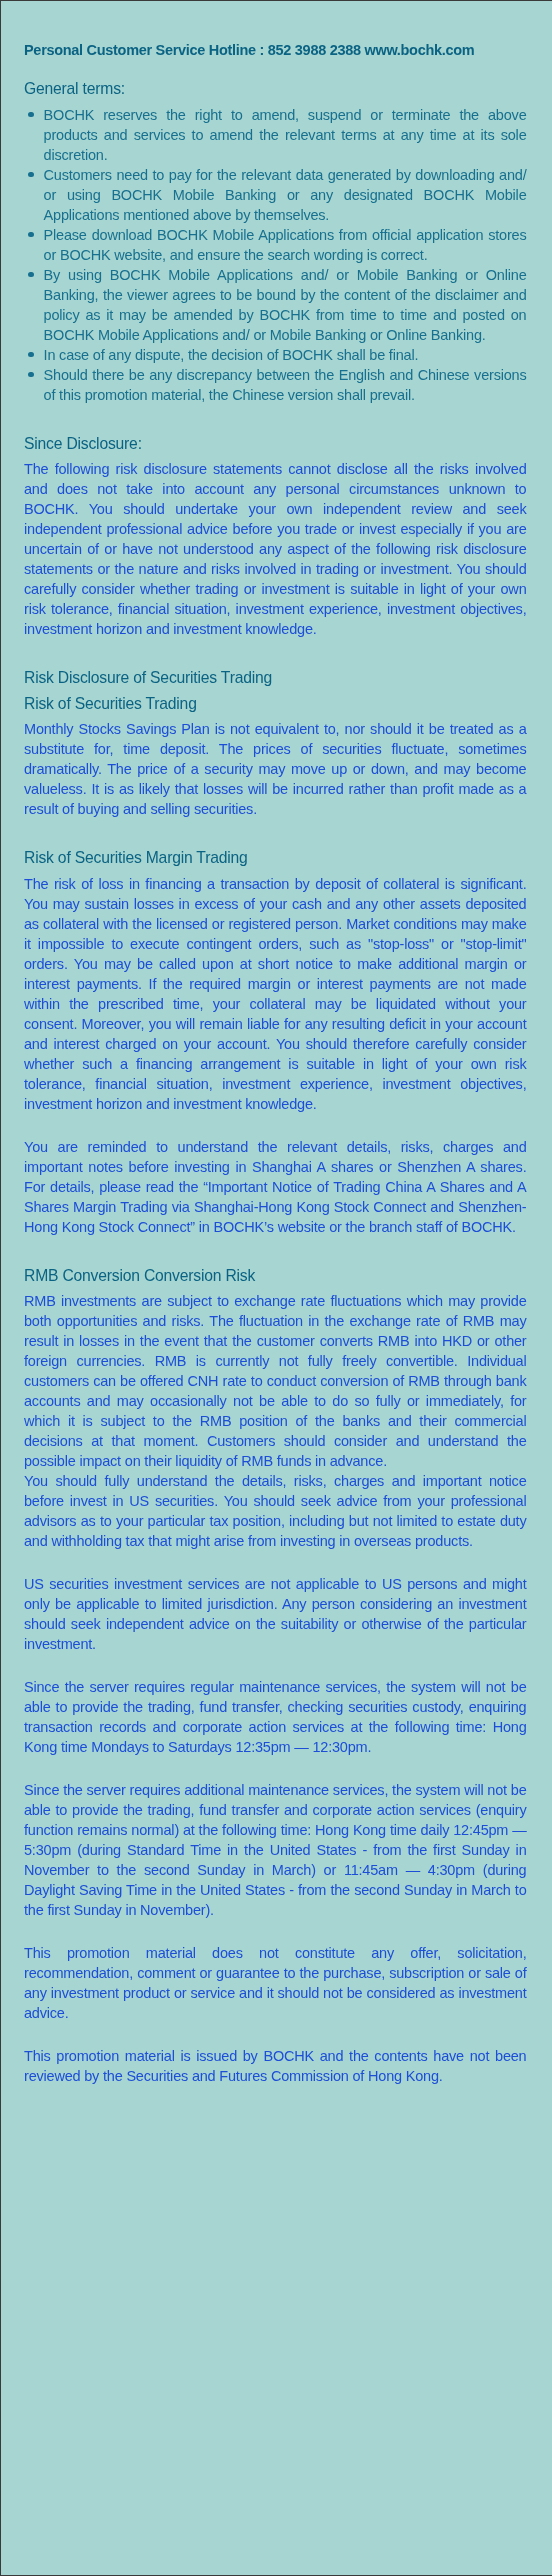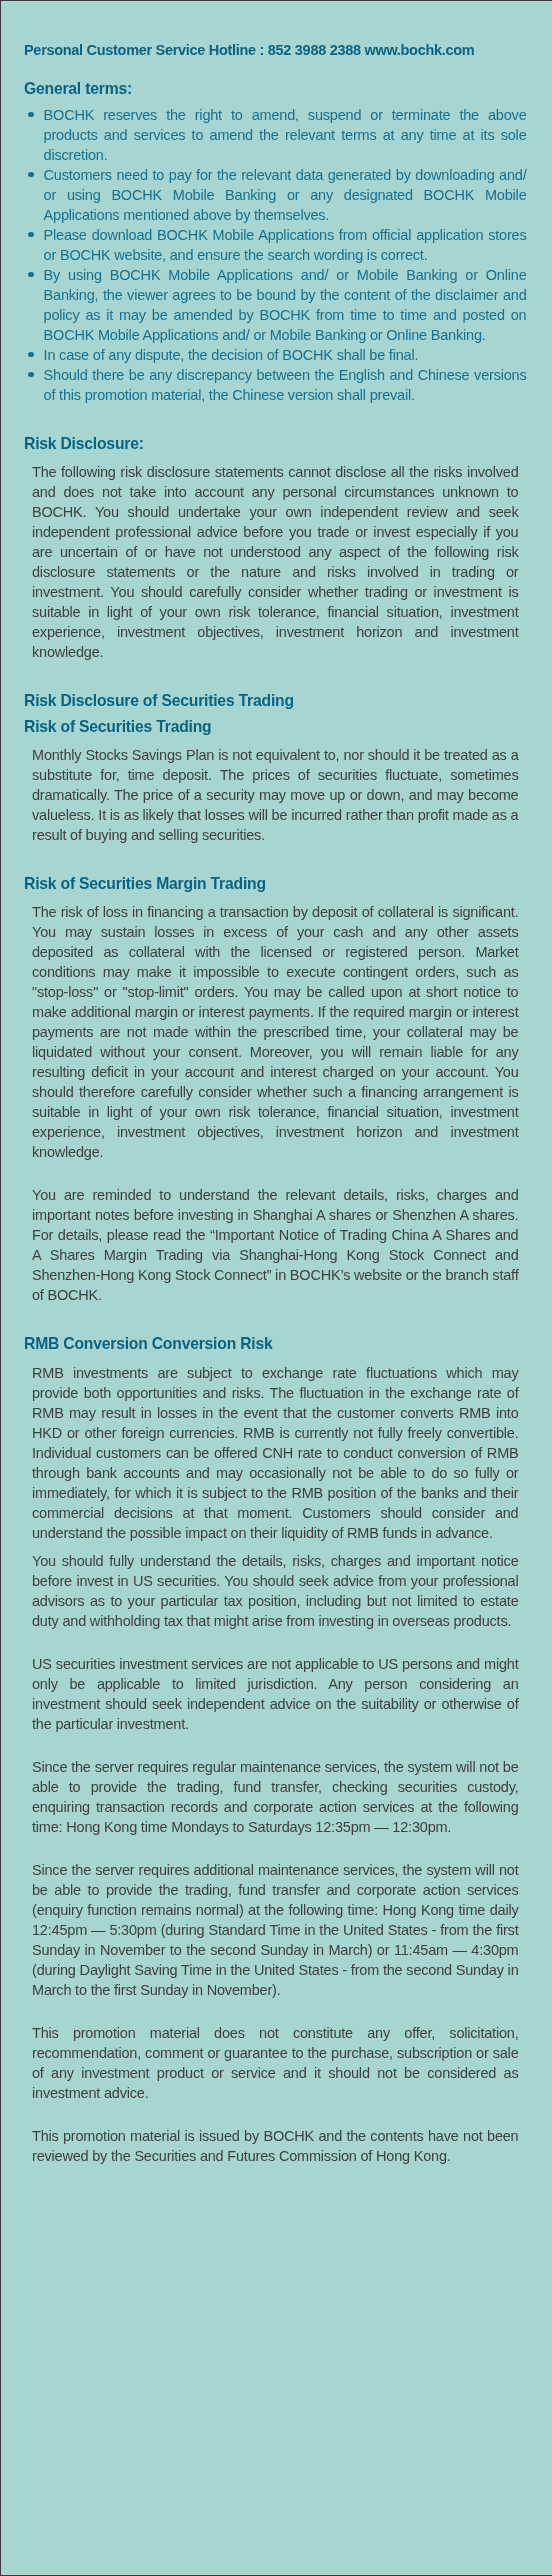--- a/index.html
+++ b/index.html
@@ -23,32 +23,32 @@
     margin: 0 0 18.7px 0;
     font-size: 14.5px;
     font-weight: 700;
     letter-spacing: -0.3px;
     color: #0b6384;
     line-height: 20.4px;
   }
   h2 {
     margin: 29px 0 5.1px 0;
     font-size: 15.7px;
-    font-weight: 700;
+    font-weight: 400;
     letter-spacing: -0.2px;
     color: #0b6384;
     line-height: 20.4px;
   }
   h2.first { margin-top: 0; }
   h2.sub { margin-top: 0; }
   p {
-    margin: 8px;
+    margin: 0;
     font-size: 14.5px;
     letter-spacing: -0.2px;
-    color: #404040;
+    color: #1d4ed8;
     line-height: 20px;
     text-align: justify;
   }
   p.spaced { margin-top: 23px; }
   ul {
     list-style: none;
     margin: 0;
     padding: 0;
   }
   li {
@@ -84,21 +84,21 @@
       <li><span class="dot"></span><span>BOCHK reserves the right to amend, suspend or terminate the above products and services to amend the relevant terms at any time at its sole discretion.</span></li>
       <li><span class="dot"></span><span>Customers need to pay for the relevant data generated by downloading and/ or using BOCHK Mobile Banking or any designated BOCHK Mobile Applications mentioned above by themselves.</span></li>
       <li><span class="dot"></span><span>Please download BOCHK Mobile Applications from official application stores or BOCHK website, and ensure the search wording is correct.</span></li>
       <li><span class="dot"></span><span>By using BOCHK Mobile Applications and/ or Mobile Banking or Online Banking, the viewer agrees to be bound by the content of the disclaimer and policy as it may be amended by BOCHK from time to time and posted on BOCHK Mobile Applications and/ or Mobile Banking or Online Banking.</span></li>
       <li><span class="dot"></span><span>In case of any dispute, the decision of BOCHK shall be final.</span></li>
       <li><span class="dot"></span><span>Should there be any discrepancy between the English and Chinese versions of this promotion material, the Chinese version shall prevail.</span></li>
     </ul>
   </section>
 
   <section>
-    <h2>Risk Disclosure:</h2>
+    <h2>Since Disclosure:</h2>
     <p>The following risk disclosure statements cannot disclose all the risks involved and does not take into account any personal circumstances unknown to BOCHK. You should undertake your own independent review and seek independent professional advice before you trade or invest especially if you are uncertain of or have not understood any aspect of the following risk disclosure statements or the nature and risks involved in trading or investment. You should carefully consider whether trading or investment is suitable in light of your own risk tolerance, financial situation, investment experience, investment objectives, investment horizon and investment knowledge.</p>
   </section>
 
   <section>
     <h2>Risk Disclosure of Securities Trading</h2>
     <h2 class="sub">Risk of Securities Trading</h2>
     <p>Monthly Stocks Savings Plan is not equivalent to, nor should it be treated as a substitute for, time deposit. The prices of securities fluctuate, sometimes dramatically. The price of a security may move up or down, and may become valueless. It is as likely that losses will be incurred rather than profit made as a result of buying and selling securities.</p>
   </section>
 
   <section>

